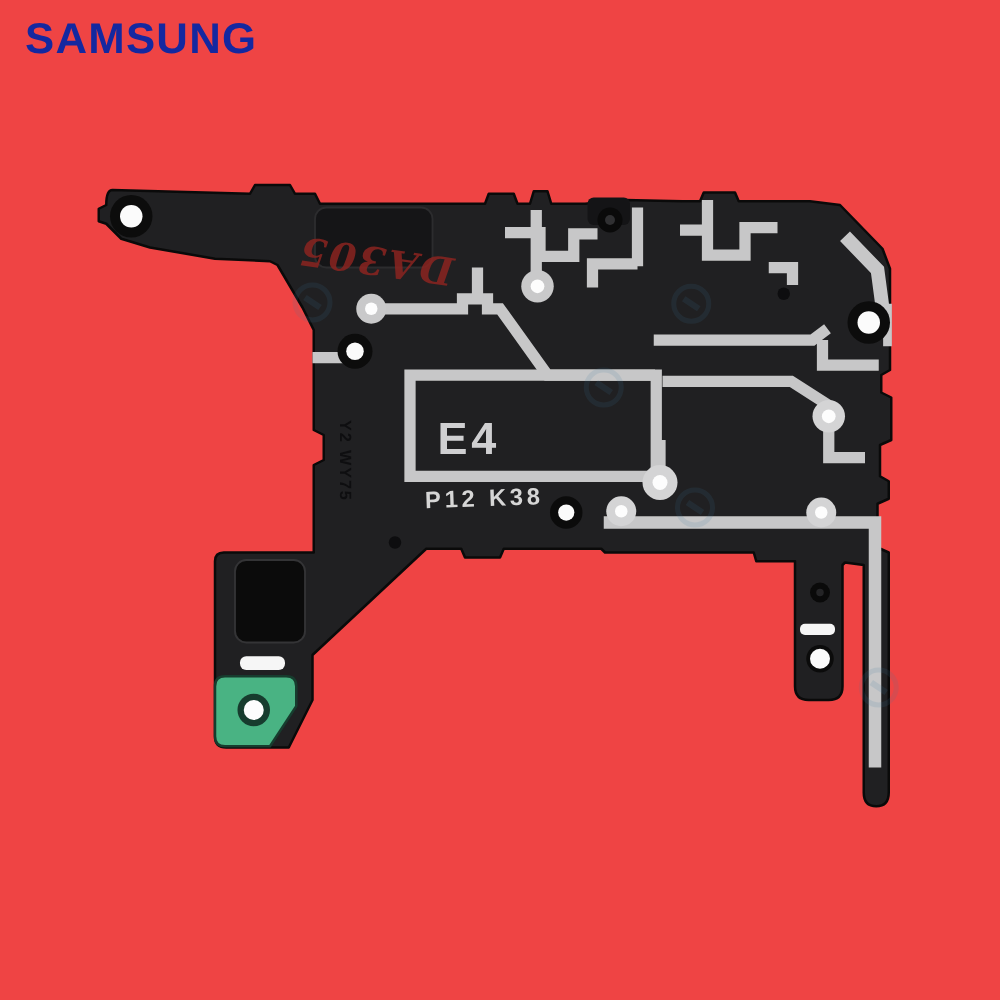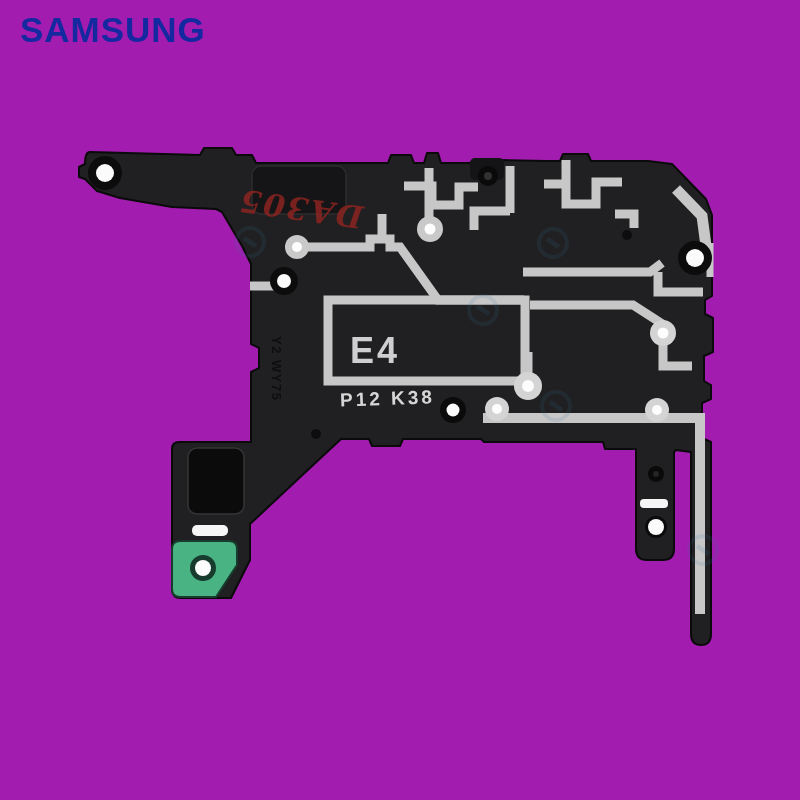--- a/index.html
+++ b/index.html
@@ -1,16 +1,16 @@
 <!DOCTYPE html>
 <html><head>
 <meta charset="utf-8">
 <style>
   html,body{margin:0;padding:0;background:#fff;}
-  .stage{position:relative;width:800px;height:800px;background:#a21caf;overflow:hidden;
+  .stage{position:relative;width:800px;height:800px;background:#ef4444;overflow:hidden;
          font-family:"Liberation Sans", sans-serif;}
   .logo-wrap{position:absolute;top:0;left:0;}
   svg text{font-family:"Liberation Sans", sans-serif;}
   .serif{font-family:"DejaVu Serif", serif;}
 </style>
 </head>
 <body>
 
 <div class="stage">
 

